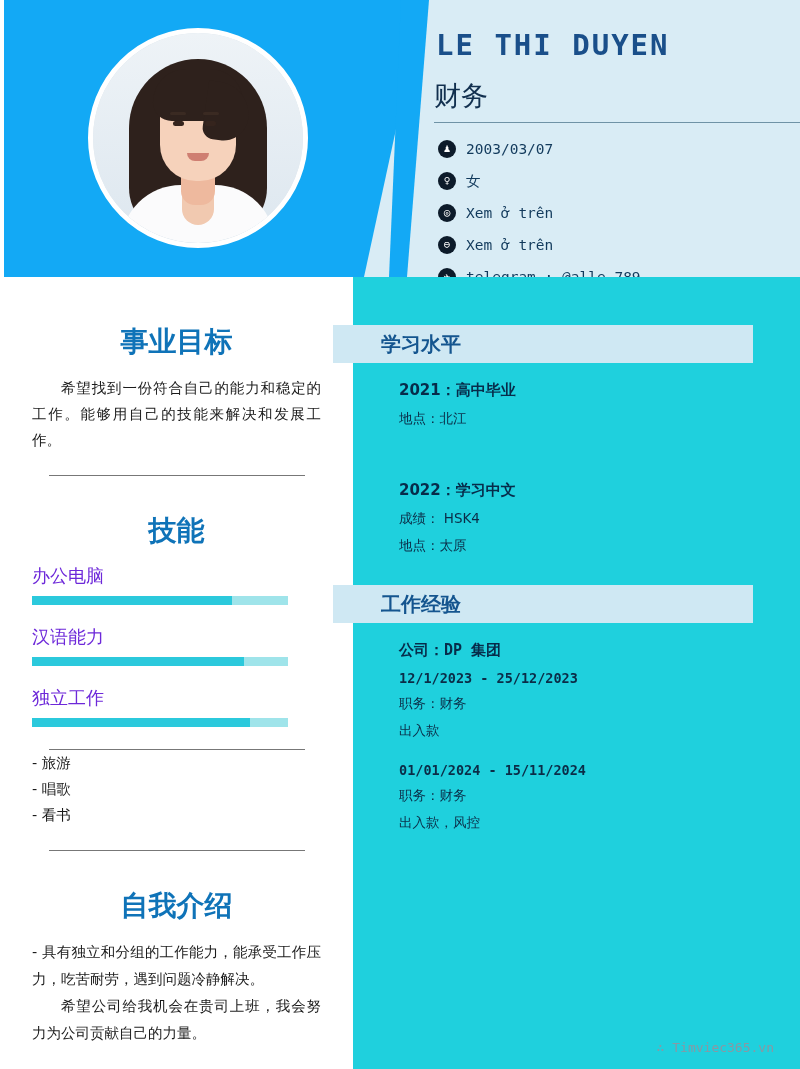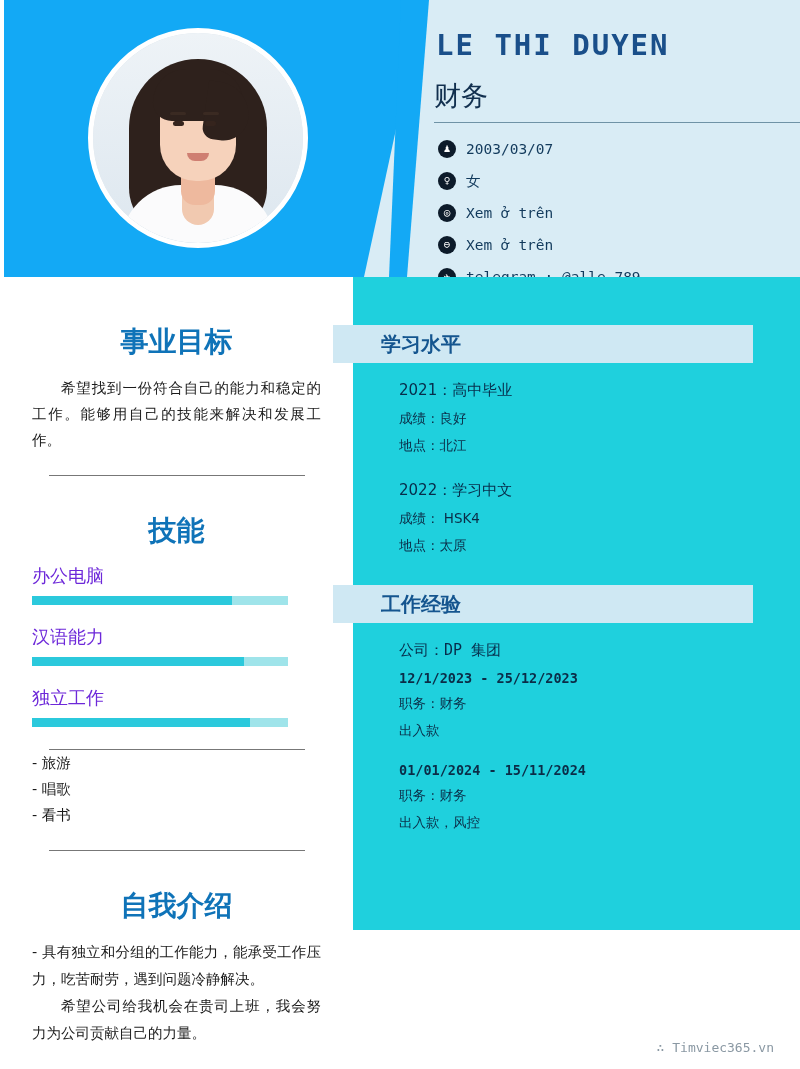--- a/index.html
+++ b/index.html
@@ -148,34 +148,34 @@
     background: #9fe4ea; margin-bottom: 20px;
   }
   .skill-fill { position: absolute; left: 0; top: 0; height: 9px; background: #2bc9dc; }
   .hobby { font-size: 14.5px; color: #1b1b1b; line-height: 26px; }
   .about-line { font-size: 14.5px; color: #1b1b1b; line-height: 27px; text-align: justify; }
   .about-line.indent { text-indent: 2em; }
 
   
   .right-col {
     position: absolute; left: 353px; top: 277px;
-    width: 447px; height: 653px;
+    width: 447px; height: 792px;
     background: #1fd0dd;
   }
   .rbanner {
     position: absolute; left: -20px;
     height: 38px; background: #cfe8f3;
     display: flex; align-items: center;
     padding-left: 48px;
     color: #14558f; font-weight: bold; font-size: 20px;
   }
   .rbanner.b1 { top: 48px; width: 420px; }
   .rbanner.b2 { top: 308px; width: 420px; }
   .rblock { position: absolute; left: 46px; width: 380px; color: #072c4a; }
-  .rb-title { font-size: 15px; font-weight: normal; margin-bottom: 10px; }
+  .rb-title { font-size: 15px; font-weight: bold; margin-bottom: 10px; }
   .rb-line { font-size: 13.5px; margin-bottom: 9px; color: #0b2c47; }
   .rb-line.mono { font-family: "DejaVu Sans Mono", monospace; font-weight: bold; font-size: 13.5px; }
   .rb-title.mono { font-family: "DejaVu Sans Mono", monospace; }
 
   .watermark {
     position: absolute; right: 26px; bottom: 14px;
     font-family: "DejaVu Sans Mono", monospace;
     font-size: 13px; color: #8a98a3;
   }
 </style>
@@ -273,21 +273,20 @@
     <div class="about-line indent">希望公司给我机会在贵司上班，我会努力为公司贡献自己的力量。</div>
 
   </div>
 
   <div class="right-col">
 
     <div class="rbanner b1">学习水平</div>
 
     <div class="rblock" style="top:104px">
       <div class="rb-title">2021：高中毕业</div>
-      <div class="rb-line">成绩：良好</div>
       <div class="rb-line">地点：北江</div>
     </div>
 
     <div class="rblock" style="top:204px">
       <div class="rb-title">2022：学习中文</div>
       <div class="rb-line">成绩： HSK4</div>
       <div class="rb-line">地点：太原</div>
     </div>
 
     <div class="rbanner b2">工作经验</div>

